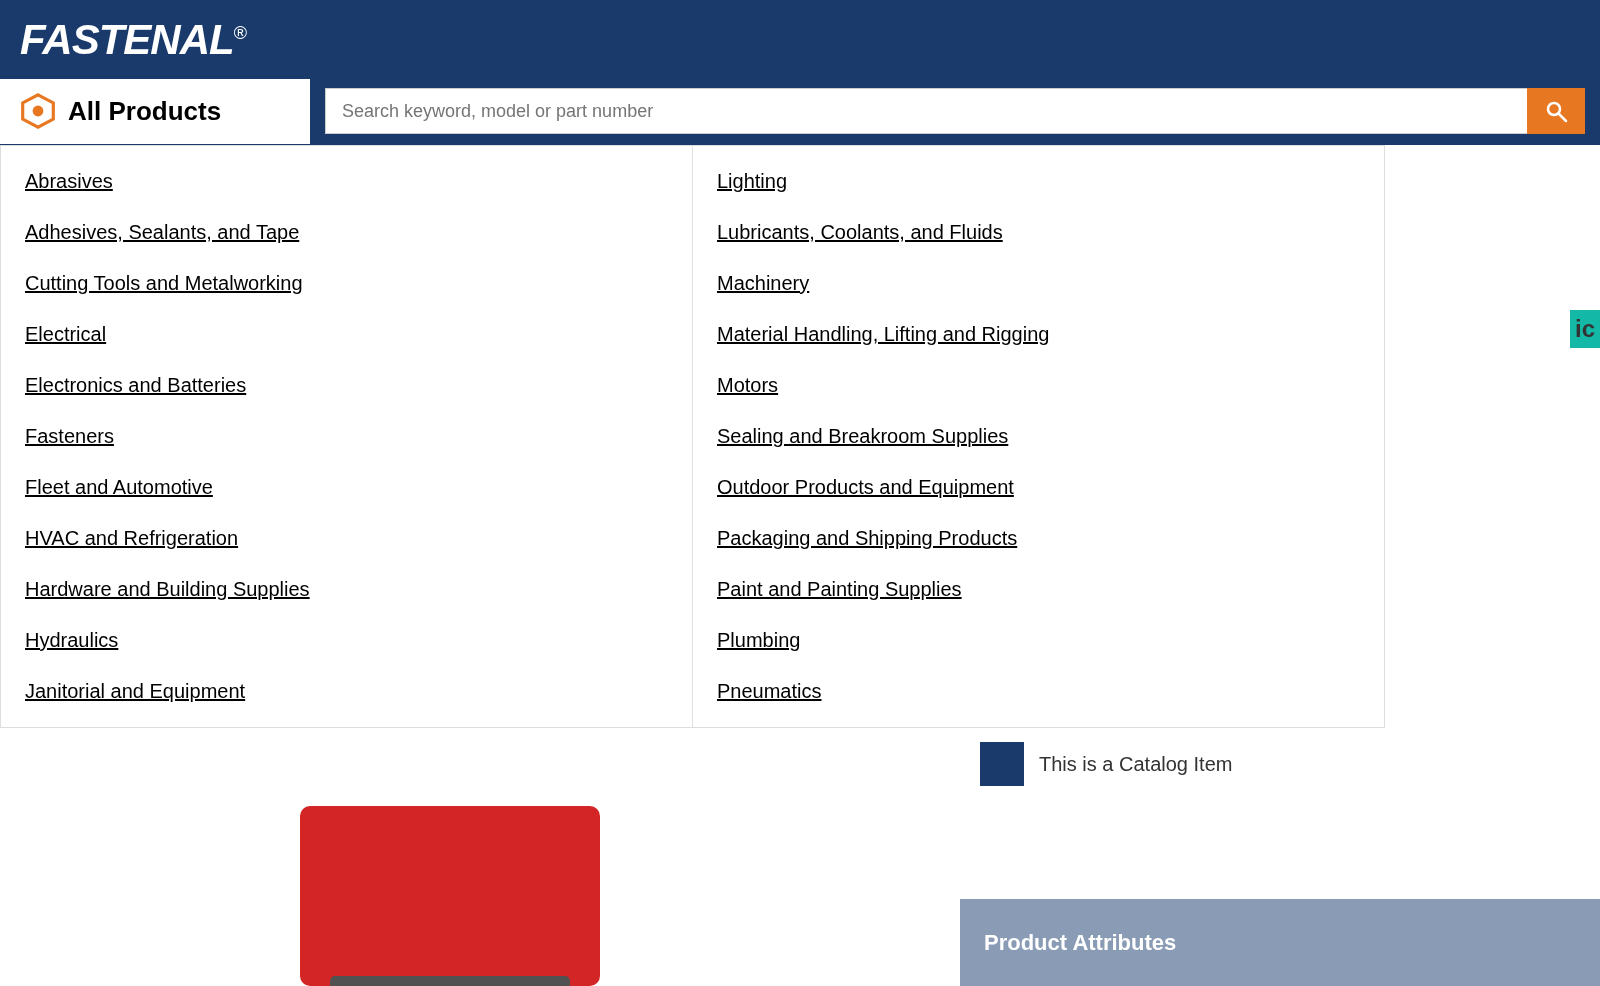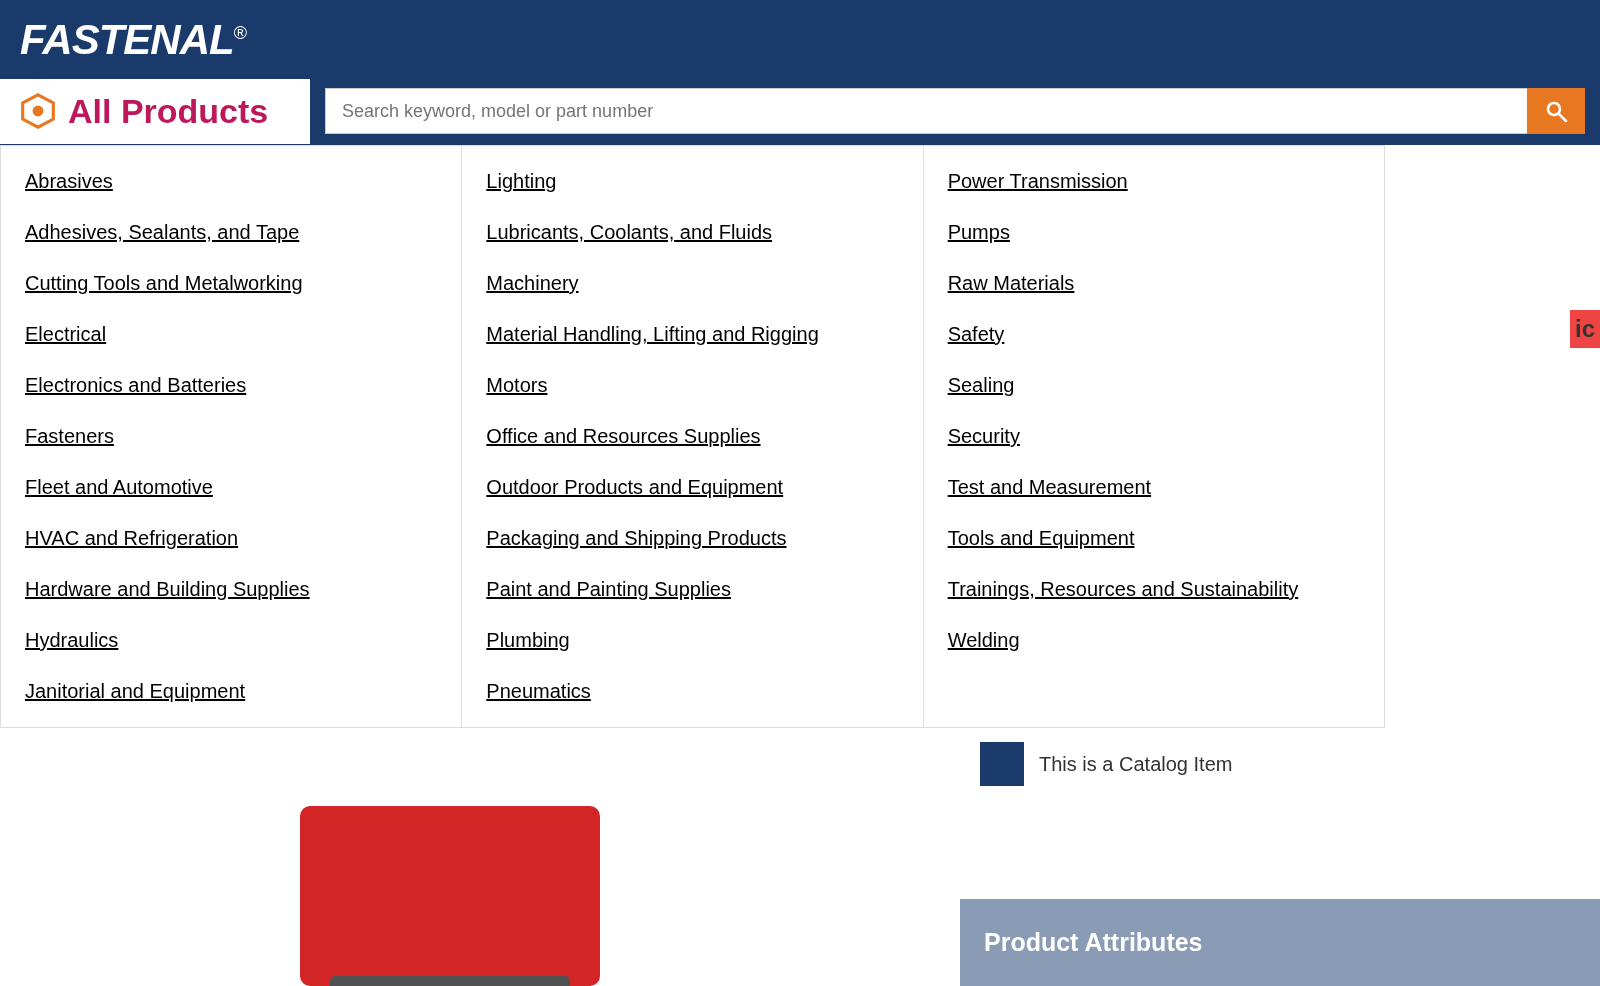--- a/index.html
+++ b/index.html
@@ -43,22 +43,22 @@
       gap: 12px;
       cursor: pointer;
       flex-shrink: 0;
     }
     .hexagon-icon {
       width: 36px;
       height: 36px;
       flex-shrink: 0;
     }
     .all-products-label {
-      color: #be185d;
-      font-size: 34px;
+      color: #000000;
+      font-size: 26px;
       font-weight: 700;
     }
     .search-container {
       flex: 1;
       display: flex;
       align-items: center;
       height: 65px;
       padding: 10px 15px;
     }
     .search-input {
@@ -183,33 +183,33 @@
       width: 640px;
       height: 87px;
       background: #8a9bb5;
       display: flex;
       align-items: center;
       padding: 0 24px;
       z-index: 2;
     }
     .product-attributes-label {
       color: white;
-      font-size: 25px;
+      font-size: 22px;
       font-weight: 700;
     }
 
     
     .partial-right-char {
       position: absolute;
       top: 310px;
       right: 0;
       font-size: 24px;
       font-weight: bold;
       color: #333;
-      background: #ef4444;
+      background: #14b8a6;
       z-index: 200;
       padding: 5px;
     }
   </style>
 </head>
 <body>
 
 <div class="header">
   <div class="logo">
     <span>FASTENAL</span><span class="logo-reg">®</span>
@@ -252,40 +252,28 @@
       <a class="dropdown-item" href="#">Hydraulics</a>
       <a class="dropdown-item" href="#">Janitorial and Equipment</a>
     </div>
 
   <div class="dropdown-col" id="col2-container">
       <a class="dropdown-item" href="#">Lighting</a>
       <a class="dropdown-item" href="#">Lubricants, Coolants, and Fluids</a>
       <a class="dropdown-item" href="#">Machinery</a>
       <a class="dropdown-item" href="#">Material Handling, Lifting and Rigging</a>
       <a class="dropdown-item" href="#">Motors</a>
-      <a class="dropdown-item" href="#">Office and Resources Supplies</a>
+      <a class="dropdown-item" href="#">Sealing and Breakroom Supplies</a>
       <a class="dropdown-item" href="#">Outdoor Products and Equipment</a>
       <a class="dropdown-item" href="#">Packaging and Shipping Products</a>
       <a class="dropdown-item" href="#">Paint and Painting Supplies</a>
       <a class="dropdown-item" href="#">Plumbing</a>
       <a class="dropdown-item" href="#">Pneumatics</a>
     </div>
 
-  <div class="dropdown-col" id="col3-container">
-      <a class="dropdown-item" href="#">Power Transmission</a>
-      <a class="dropdown-item" href="#">Pumps</a>
-      <a class="dropdown-item" href="#">Raw Materials</a>
-      <a class="dropdown-item" href="#">Safety</a>
-      <a class="dropdown-item" href="#">Sealing</a>
-      <a class="dropdown-item" href="#">Security</a>
-      <a class="dropdown-item" href="#">Test and Measurement</a>
-      <a class="dropdown-item" href="#">Tools and Equipment</a>
-      <a class="dropdown-item" href="#">Trainings, Resources and Sustainability</a>
-      <a class="dropdown-item" href="#">Welding</a>
-    </div>
 </div>
 
 <div class="partial-right-char">ic</div>
 
 <div class="product-image-area">
   <div class="product-shape"></div>
 </div>
 
 <div class="catalog-area">
   <div class="catalog-icon-box"></div>

